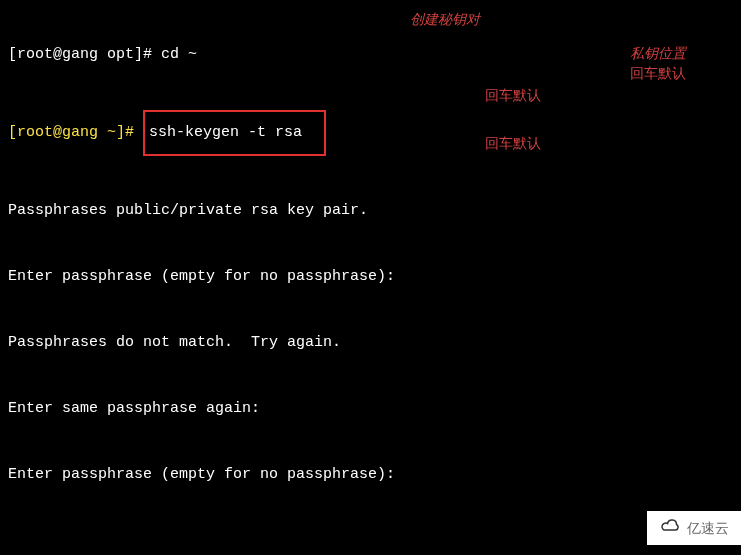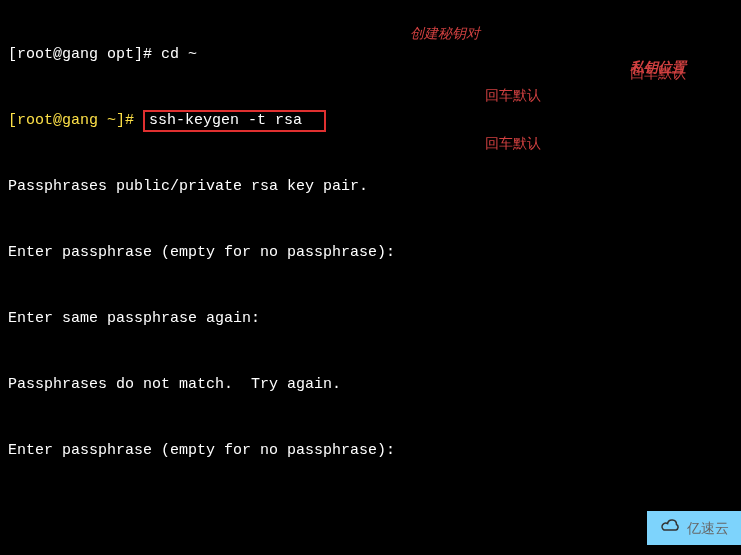--- a/index.html
+++ b/index.html
@@ -24,39 +24,38 @@
     }
     .line {
       display: block;
       position: relative;
     }
     .prompt {
       color: #fde047;
     }
     .highlight-box {
       border: 2px solid #e03030;
-      padding: 0 4px;
+      padding: 12px 4px;
       display: inline-block;
       line-height: 18px;
     }
     .annotation {
       position: absolute;
       color: #d04040;
       font-family: "SimSun", "Microsoft YaHei", sans-serif;
       font-size: 14px;
     }
     .annotation.italic {
       font-style: italic;
-      margin-top: 14px;
     }
     .watermark {
       position: absolute;
       bottom: 10px;
       right: 0;
-      background: #7dd3fc;
+      background: #ffffff;
       color: #666;
       padding: 6px 12px;
       font-family: "Microsoft YaHei", sans-serif;
       font-size: 14px;
       display: flex;
       align-items: center;
       gap: 6px;
     }
     .watermark-icon {
       font-size: 16px;
@@ -64,22 +63,22 @@
     }
   </style>
 </head>
 <body>
 
 <div class="terminal">
   <span class="line">[root@gang opt]# cd ~</span>
   <span class="line"><span class="prompt">[root@gang ~]# </span><span class="highlight-box">ssh-keygen -t rsa  </span></span>
   <span class="line">Passphrases public/private rsa key pair.</span>
   <span class="line">Enter passphrase (empty for no passphrase): </span>
+  <span class="line">Passphrases do not match.  Try again.</span>
   <span class="line">Enter same passphrase again:</span>
-  <span class="line">Passphrases do not match.  Try again.</span>
   <span class="line">Enter passphrase (empty for no passphrase):</span>
   
   
   
   
   
   
   
   
   
@@ -88,21 +87,21 @@
   
   
   
   
   
   
   
 </div>
 
 <span class="annotation italic" style="top:8px; left:410px;">创建秘钥对</span>
-<span class="annotation italic" style="top:42px; left:630px;font-weight:bold;">私钥位置</span>
+<span class="annotation italic" style="top:42px; left:630px;">私钥位置</span>
 <span class="annotation" style="top:62px; left:630px;">回车默认</span>
 <span class="annotation" style="top:84px; left:485px;">回车默认</span>
 <span class="annotation" style="top:132px; left:485px;">回车默认</span>
 
 <div class="watermark">
   <span class="watermark-icon">
     <svg width="22" height="14" viewBox="0 0 22 14">
         <path d="M17.5 5.5a4.5 4.5 0 0 0-8.9-1A3.5 3.5 0 0 0 5 11h12a3 3 0 0 0 .5-5.5z" fill="none" stroke="#333" stroke-width="1.5"></path>
       </svg>
   </span>

